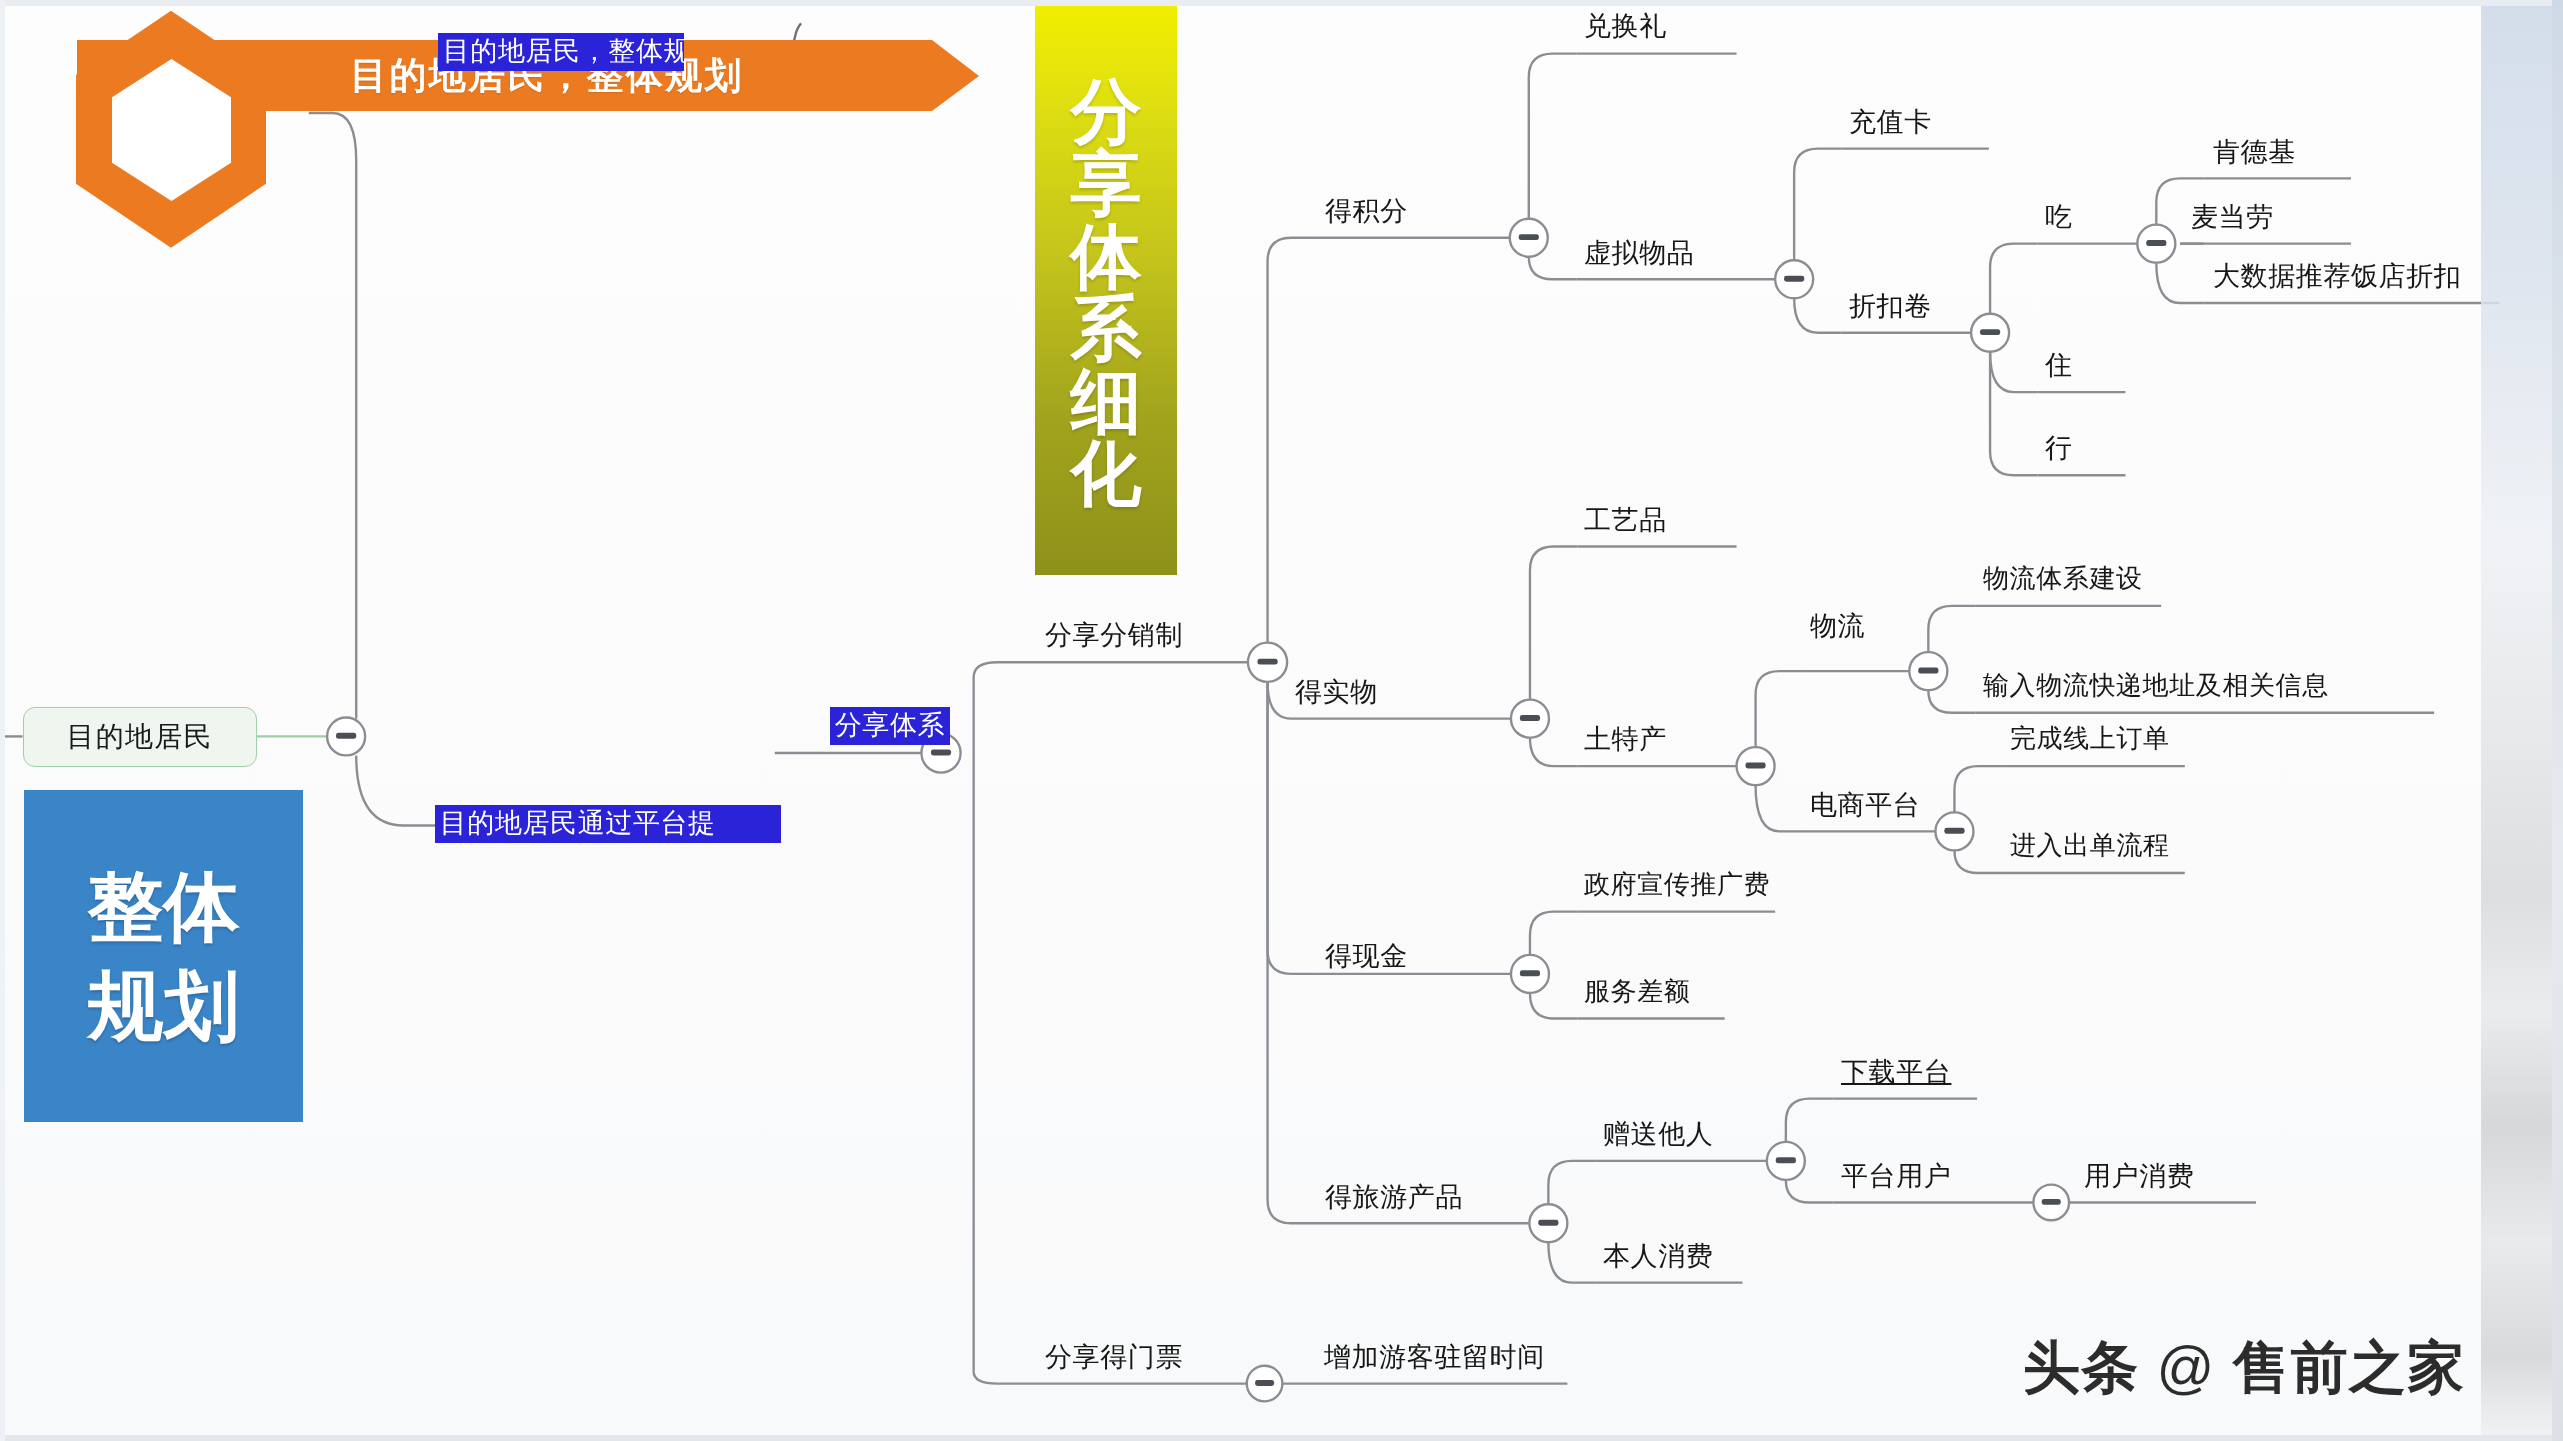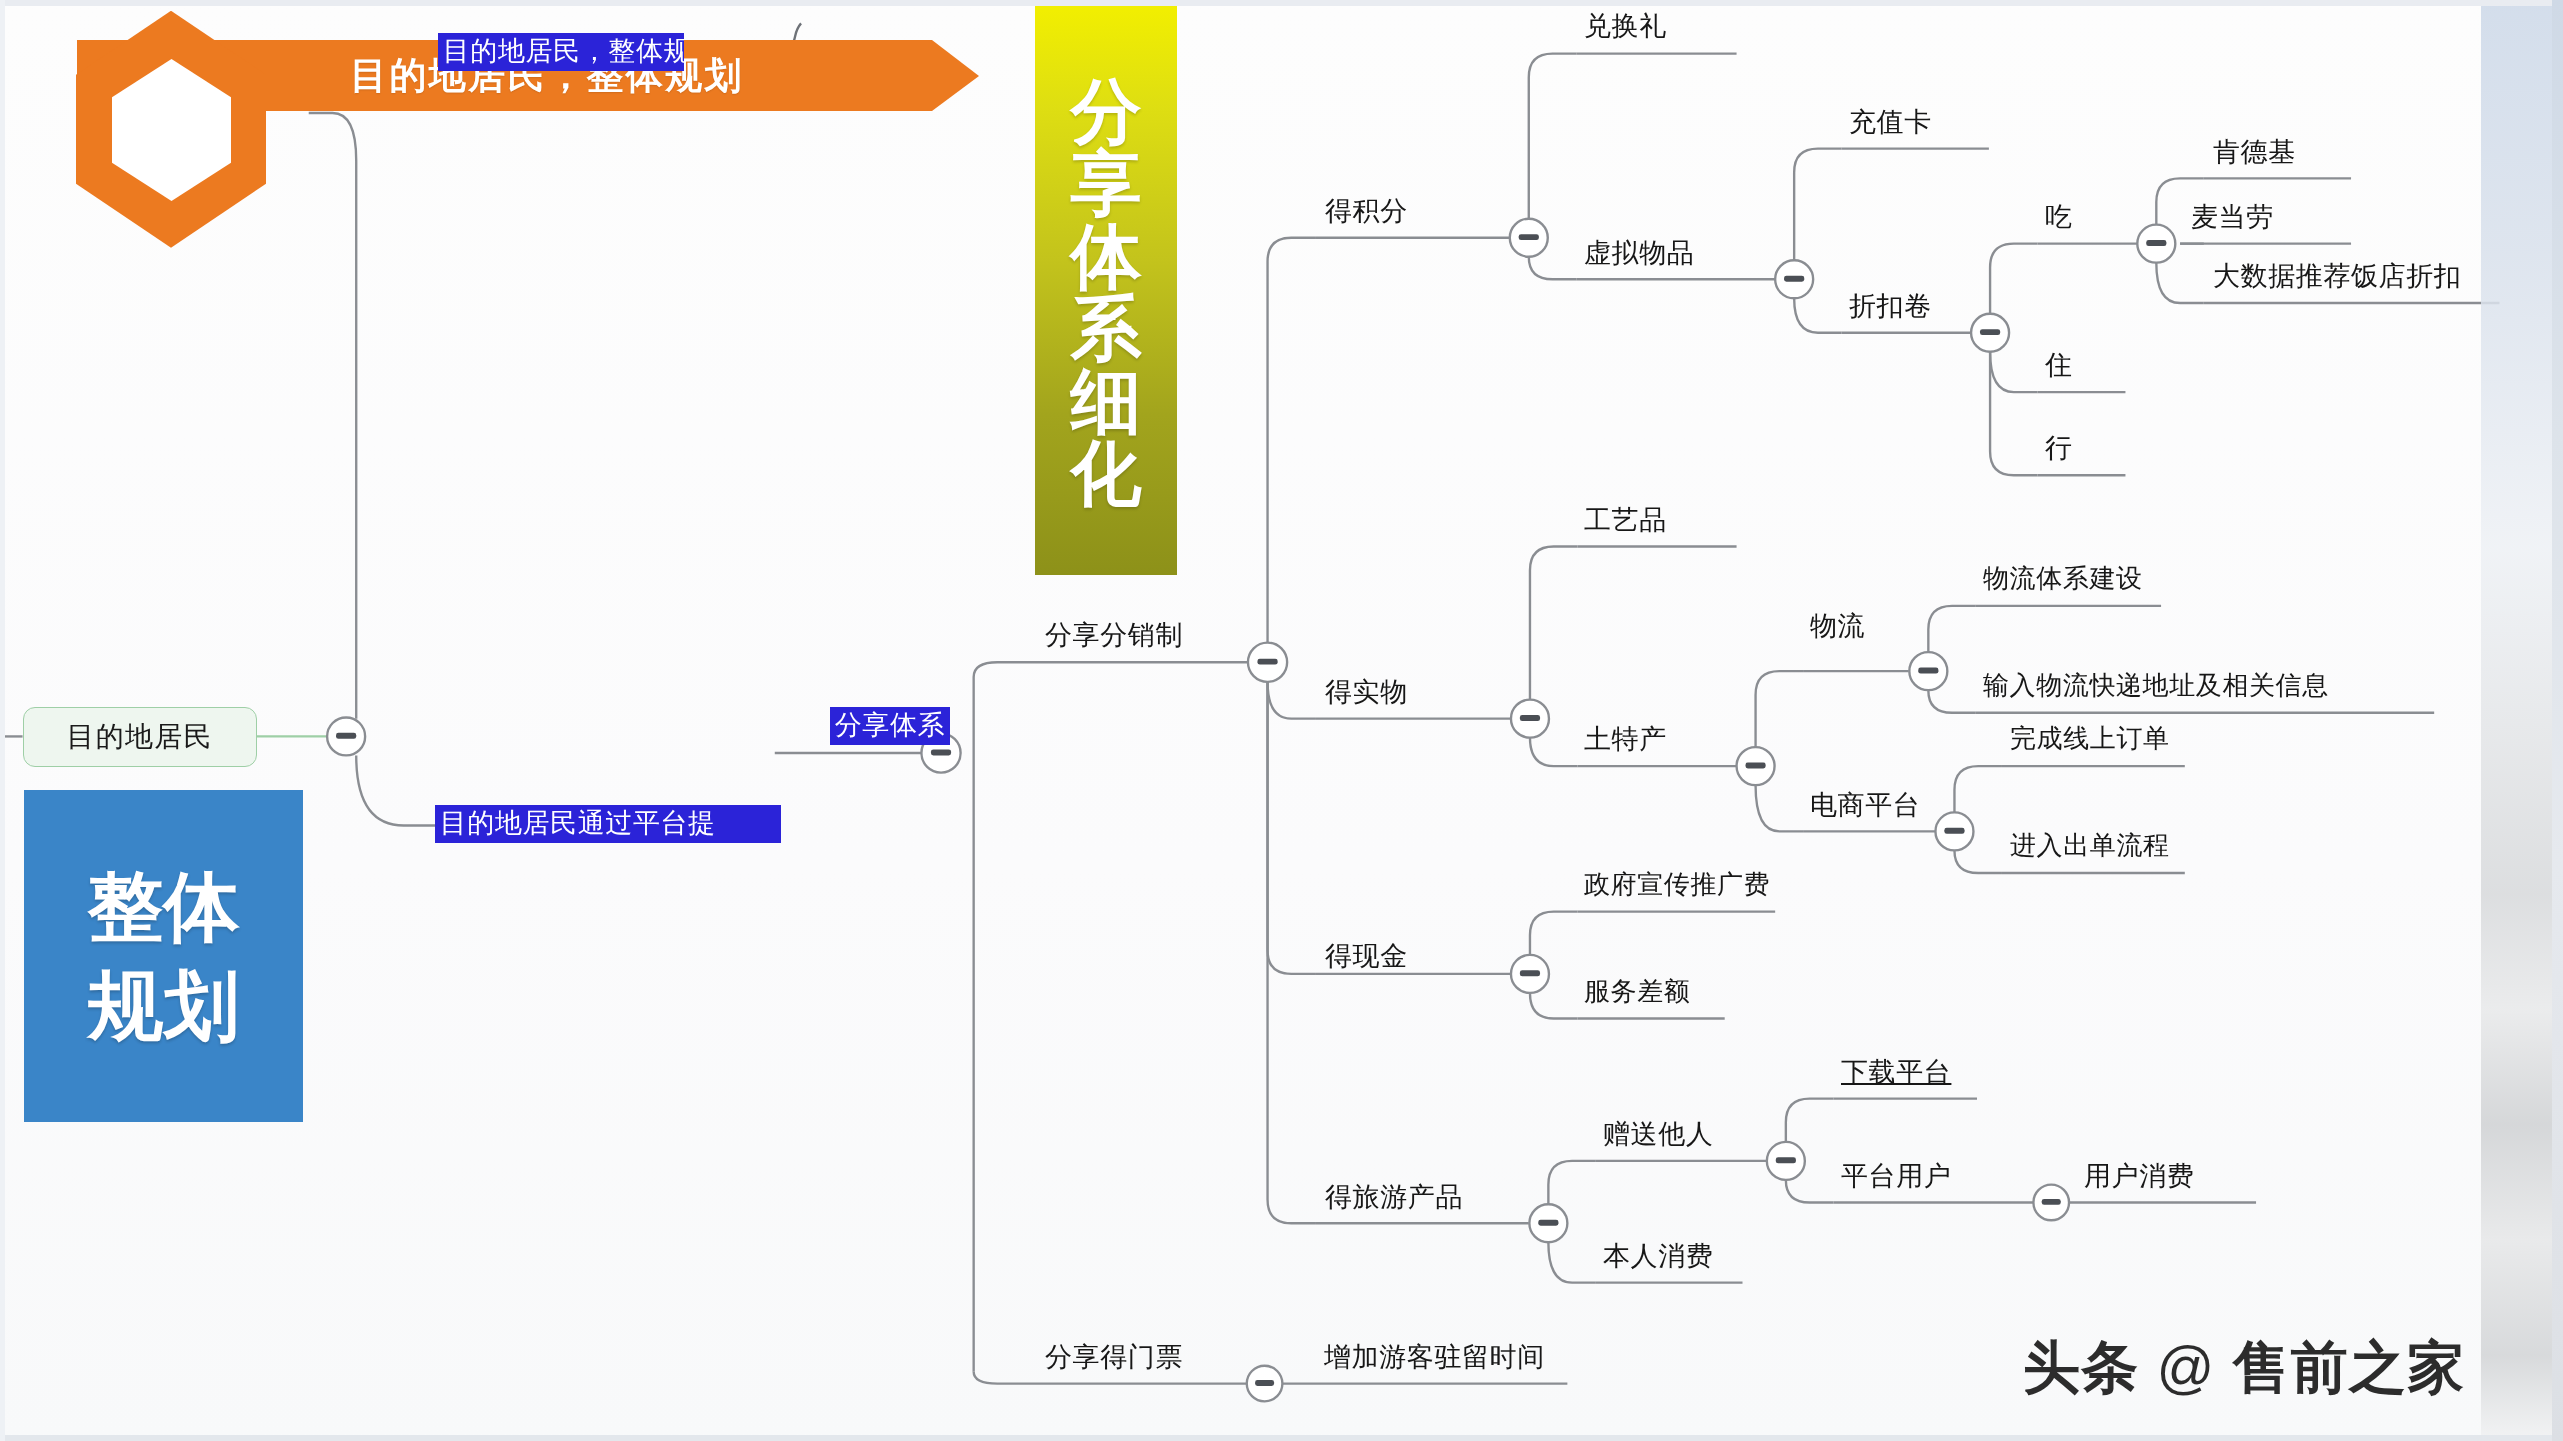--- a/index.html
+++ b/index.html
@@ -290,21 +290,21 @@
   <div class="node" style="left:1584px;top:235px;">虚拟物品</div>
   <div class="node" style="left:1849px;top:104px;">充值卡</div>
   <div class="node" style="left:1849px;top:288px;">折扣卷</div>
   <div class="node" style="left:2045px;top:199px;">吃</div>
   <div class="node" style="left:2213px;top:134px;">肯德基</div>
   <div class="node" style="left:2191px;top:199px;">麦当劳</div>
   <div class="node" style="left:2213px;top:258px;">大数据推荐饭店折扣</div>
   <div class="node" style="left:2045px;top:347px;">住</div>
   <div class="node" style="left:2045px;top:430px;">行</div>
 
-  <div class="node" style="left:1325px;top:674px;font-family:Liberation Mono, monospace;">得实物</div>
+  <div class="node" style="left:1295px;top:674px;font-family:Liberation Mono, monospace;">得实物</div>
   <div class="node" style="left:1584px;top:502px;">工艺品</div>
   <div class="node" style="left:1584px;top:721px;">土特产</div>
   <div class="node" style="left:1810px;top:608px;">物流</div>
   <div class="node sm" style="left:1983px;top:561px;">物流体系建设</div>
   <div class="node sm" style="left:1983px;top:668px;">输入物流快递地址及相关信息</div>
   <div class="node" style="left:1810px;top:787px;">电商平台</div>
   <div class="node sm" style="left:2010px;top:721px;">完成线上订单</div>
   <div class="node sm" style="left:2010px;top:828px;">进入出单流程</div>
 
   <div class="node" style="left:1325px;top:911px;margin-top:27px;">得现金</div>

